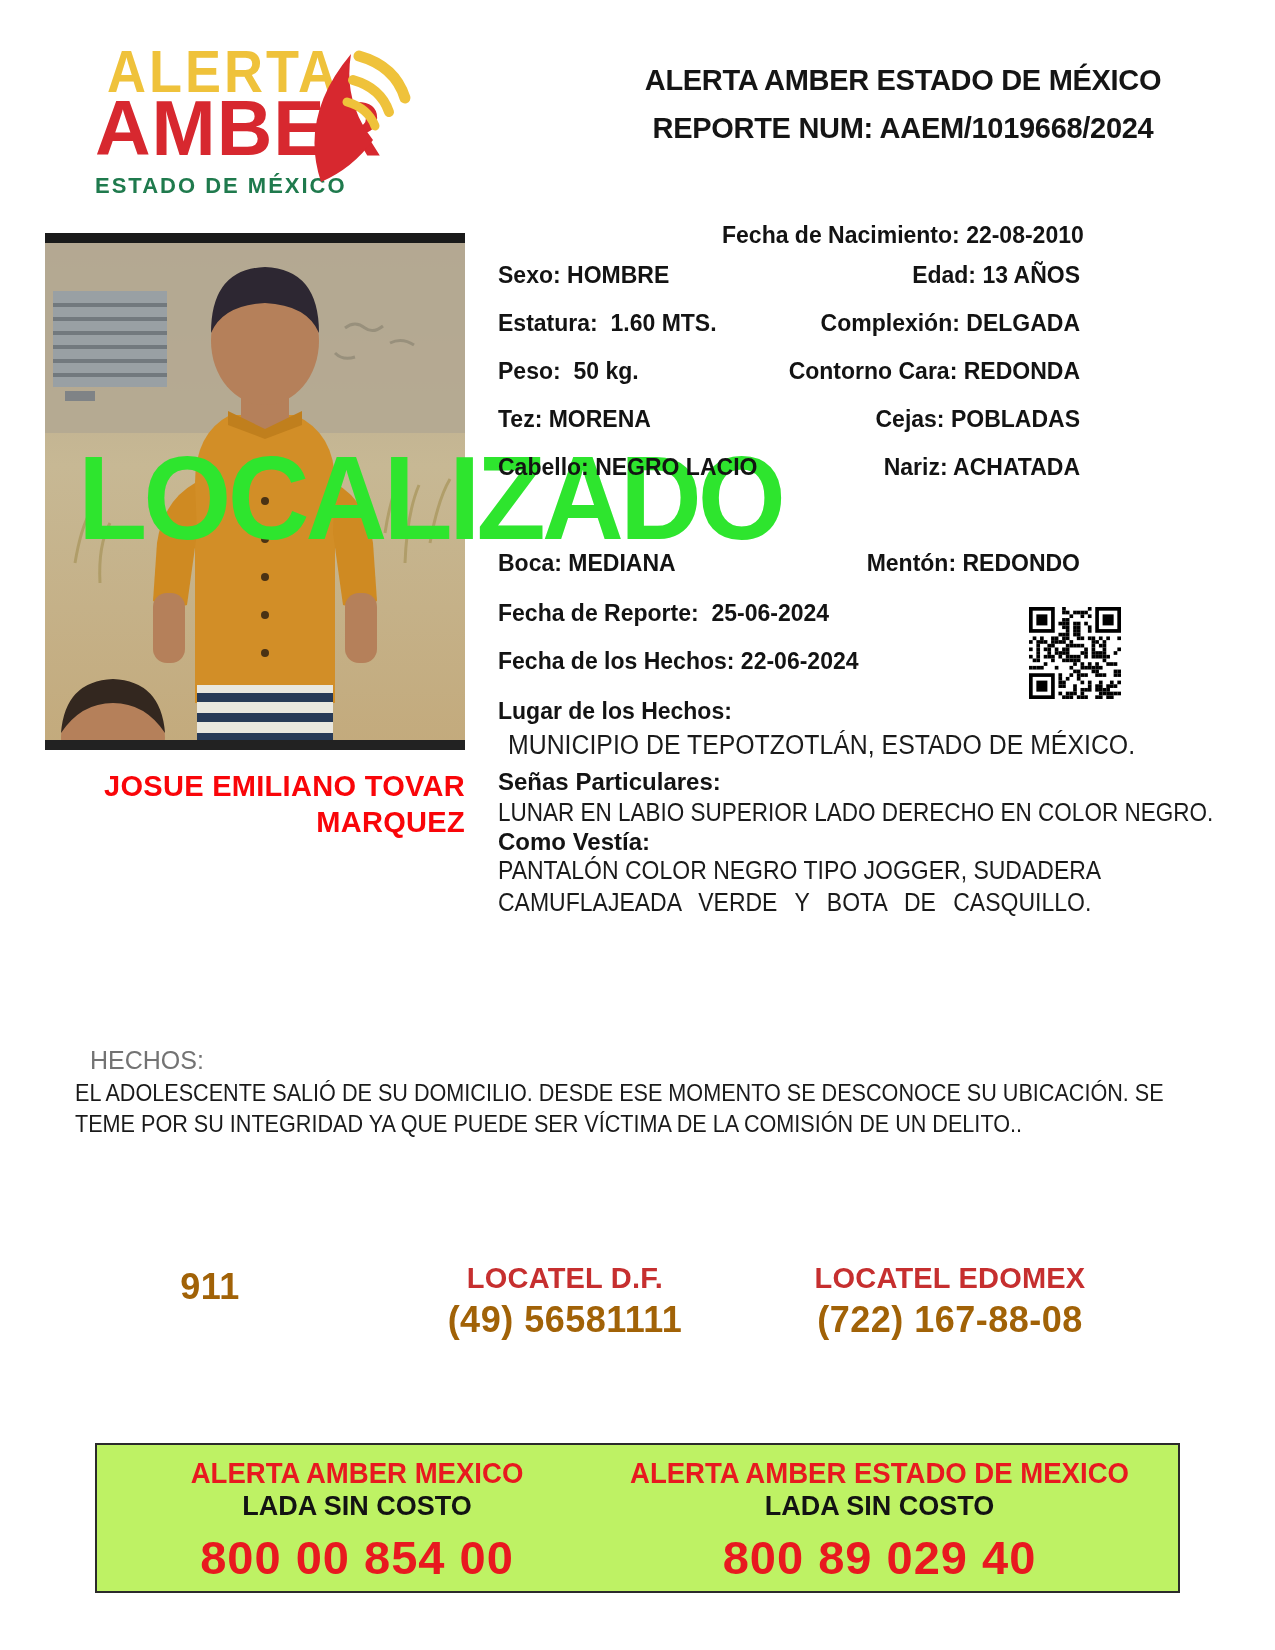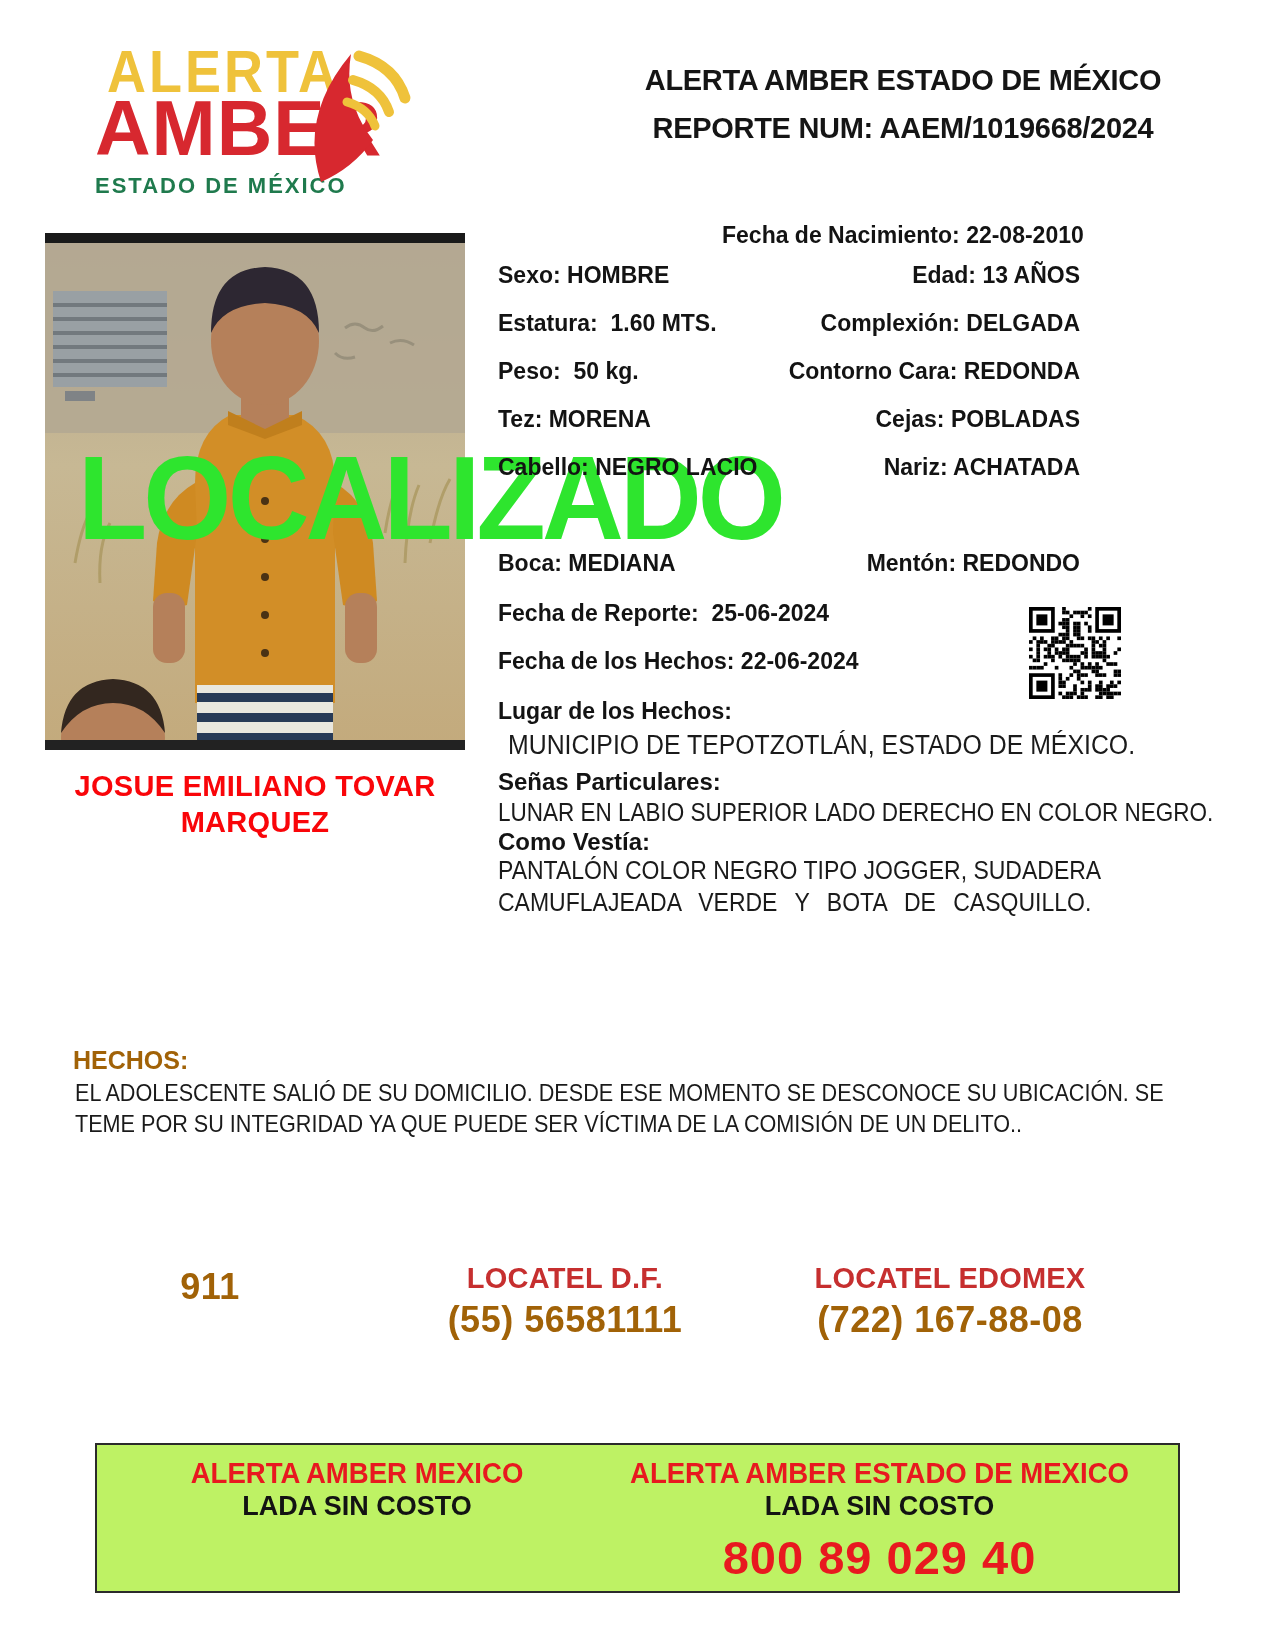--- a/index.html
+++ b/index.html
@@ -21,34 +21,34 @@
 
   
   .photo { left:45px; top:233px; width:420px; height:517px; z-index:1; }
   .photo svg { display:block; width:100%; height:100%; }
 
   
   .watermark { left:78px; top:430px; z-index:3; font-size:118px; font-weight:bold; color:#2EE52E;
                letter-spacing:-4px; transform:scaleX(0.96); transform-origin:0 0; white-space:nowrap; }
 
   
-  .name-line { left:45px; width:420px; text-align:center; font-size:29px; font-weight:bold; color:#F90509; z-index:5; letter-spacing:0.3px; }
+  .name-line { left:45px; width:420px; text-align:right; font-size:29px; font-weight:bold; color:#F90509; z-index:5; letter-spacing:0.3px; }
 
   
   .drow { left:498px; width:582px; height:30px; z-index:5; font-size:23px; font-weight:bold; color:#131313; }
   .drow .dl { position:absolute; left:0; white-space:nowrap; }
   .drow .dr { position:absolute; right:0; white-space:nowrap; }
   .dsingle { left:498px; z-index:5; font-size:23px; font-weight:bold; color:#131313; white-space:nowrap; }
   .dval { z-index:5; color:#1a1a1a; white-space:nowrap; transform-origin:0 0; }
   .cond92 { transform:scaleX(0.92); }
 
   .qr { left:1029px; top:607px; width:92px; height:92px; z-index:5; }
 
   
-  .hechos-label { left:73px; top:1046px; font-size:25px; font-weight:bold; color:#a16207; }
+  .hechos-label { left:90px; top:1046px; font-size:25px; font-weight:normal; color:#737373; }
   .hechos-text { left:75px; top:1077px; width:1245px; font-size:24px; color:#1a1a1a; line-height:31px;
                  transform:scaleX(0.9); transform-origin:0 0; }
 
   
   .contact-col { top:1262px; text-align:center; z-index:5; }
   .contact-label { font-size:29px; font-weight:bold; color:#C62F2F; letter-spacing:0.2px; }
   .contact-number { font-size:36px; font-weight:bold; color:#a16207; margin-top:4px; letter-spacing:0.5px; }
 
   
   .footer-box { left:95px; top:1443px; width:1085px; height:150px; border:2px solid #2b2b2b; background:#bef264; z-index:5; }
@@ -428,31 +428,32 @@
   <div class="abs name-line" style="top:806px;">MARQUEZ</div>
 
   <div class="abs hechos-label">HECHOS:</div>
   <div class="abs hechos-text">EL ADOLESCENTE SALIÓ DE SU DOMICILIO. DESDE ESE MOMENTO SE DESCONOCE SU UBICACIÓN. SE TEME POR SU INTEGRIDAD YA QUE PUEDE SER VÍCTIMA DE LA COMISIÓN DE UN DELITO..</div>
 
   <div class="abs contact-col" style="left:70px; width:280px;">
     <div class="contact-number">911</div>
   </div>
   <div class="abs contact-col" style="left:410px; width:310px;">
     <div class="contact-label">LOCATEL D.F.</div>
-    <div class="contact-number">(55) 56581111</div>
+    <div class="contact-number">(49) 56581111</div>
   </div>
   <div class="abs contact-col" style="left:780px; width:340px;">
     <div class="contact-label">LOCATEL EDOMEX</div>
     <div class="contact-number">(722) 167-88-08</div>
   </div>
 
   <div class="abs footer-box">
     <div class="fcol fcol-left">
       <div class="ftitle">ALERTA AMBER MEXICO</div>
       <div class="fsub">LADA SIN COSTO</div>
+      <div class="fnumber">800 00 854 00</div>
     </div>
     <div class="fcol fcol-right">
       <div class="ftitle">ALERTA AMBER ESTADO DE MEXICO</div>
       <div class="fsub">LADA SIN COSTO</div>
       <div class="fnumber">800 89 029 40</div>
     </div>
   </div>
 
 </div>
 

